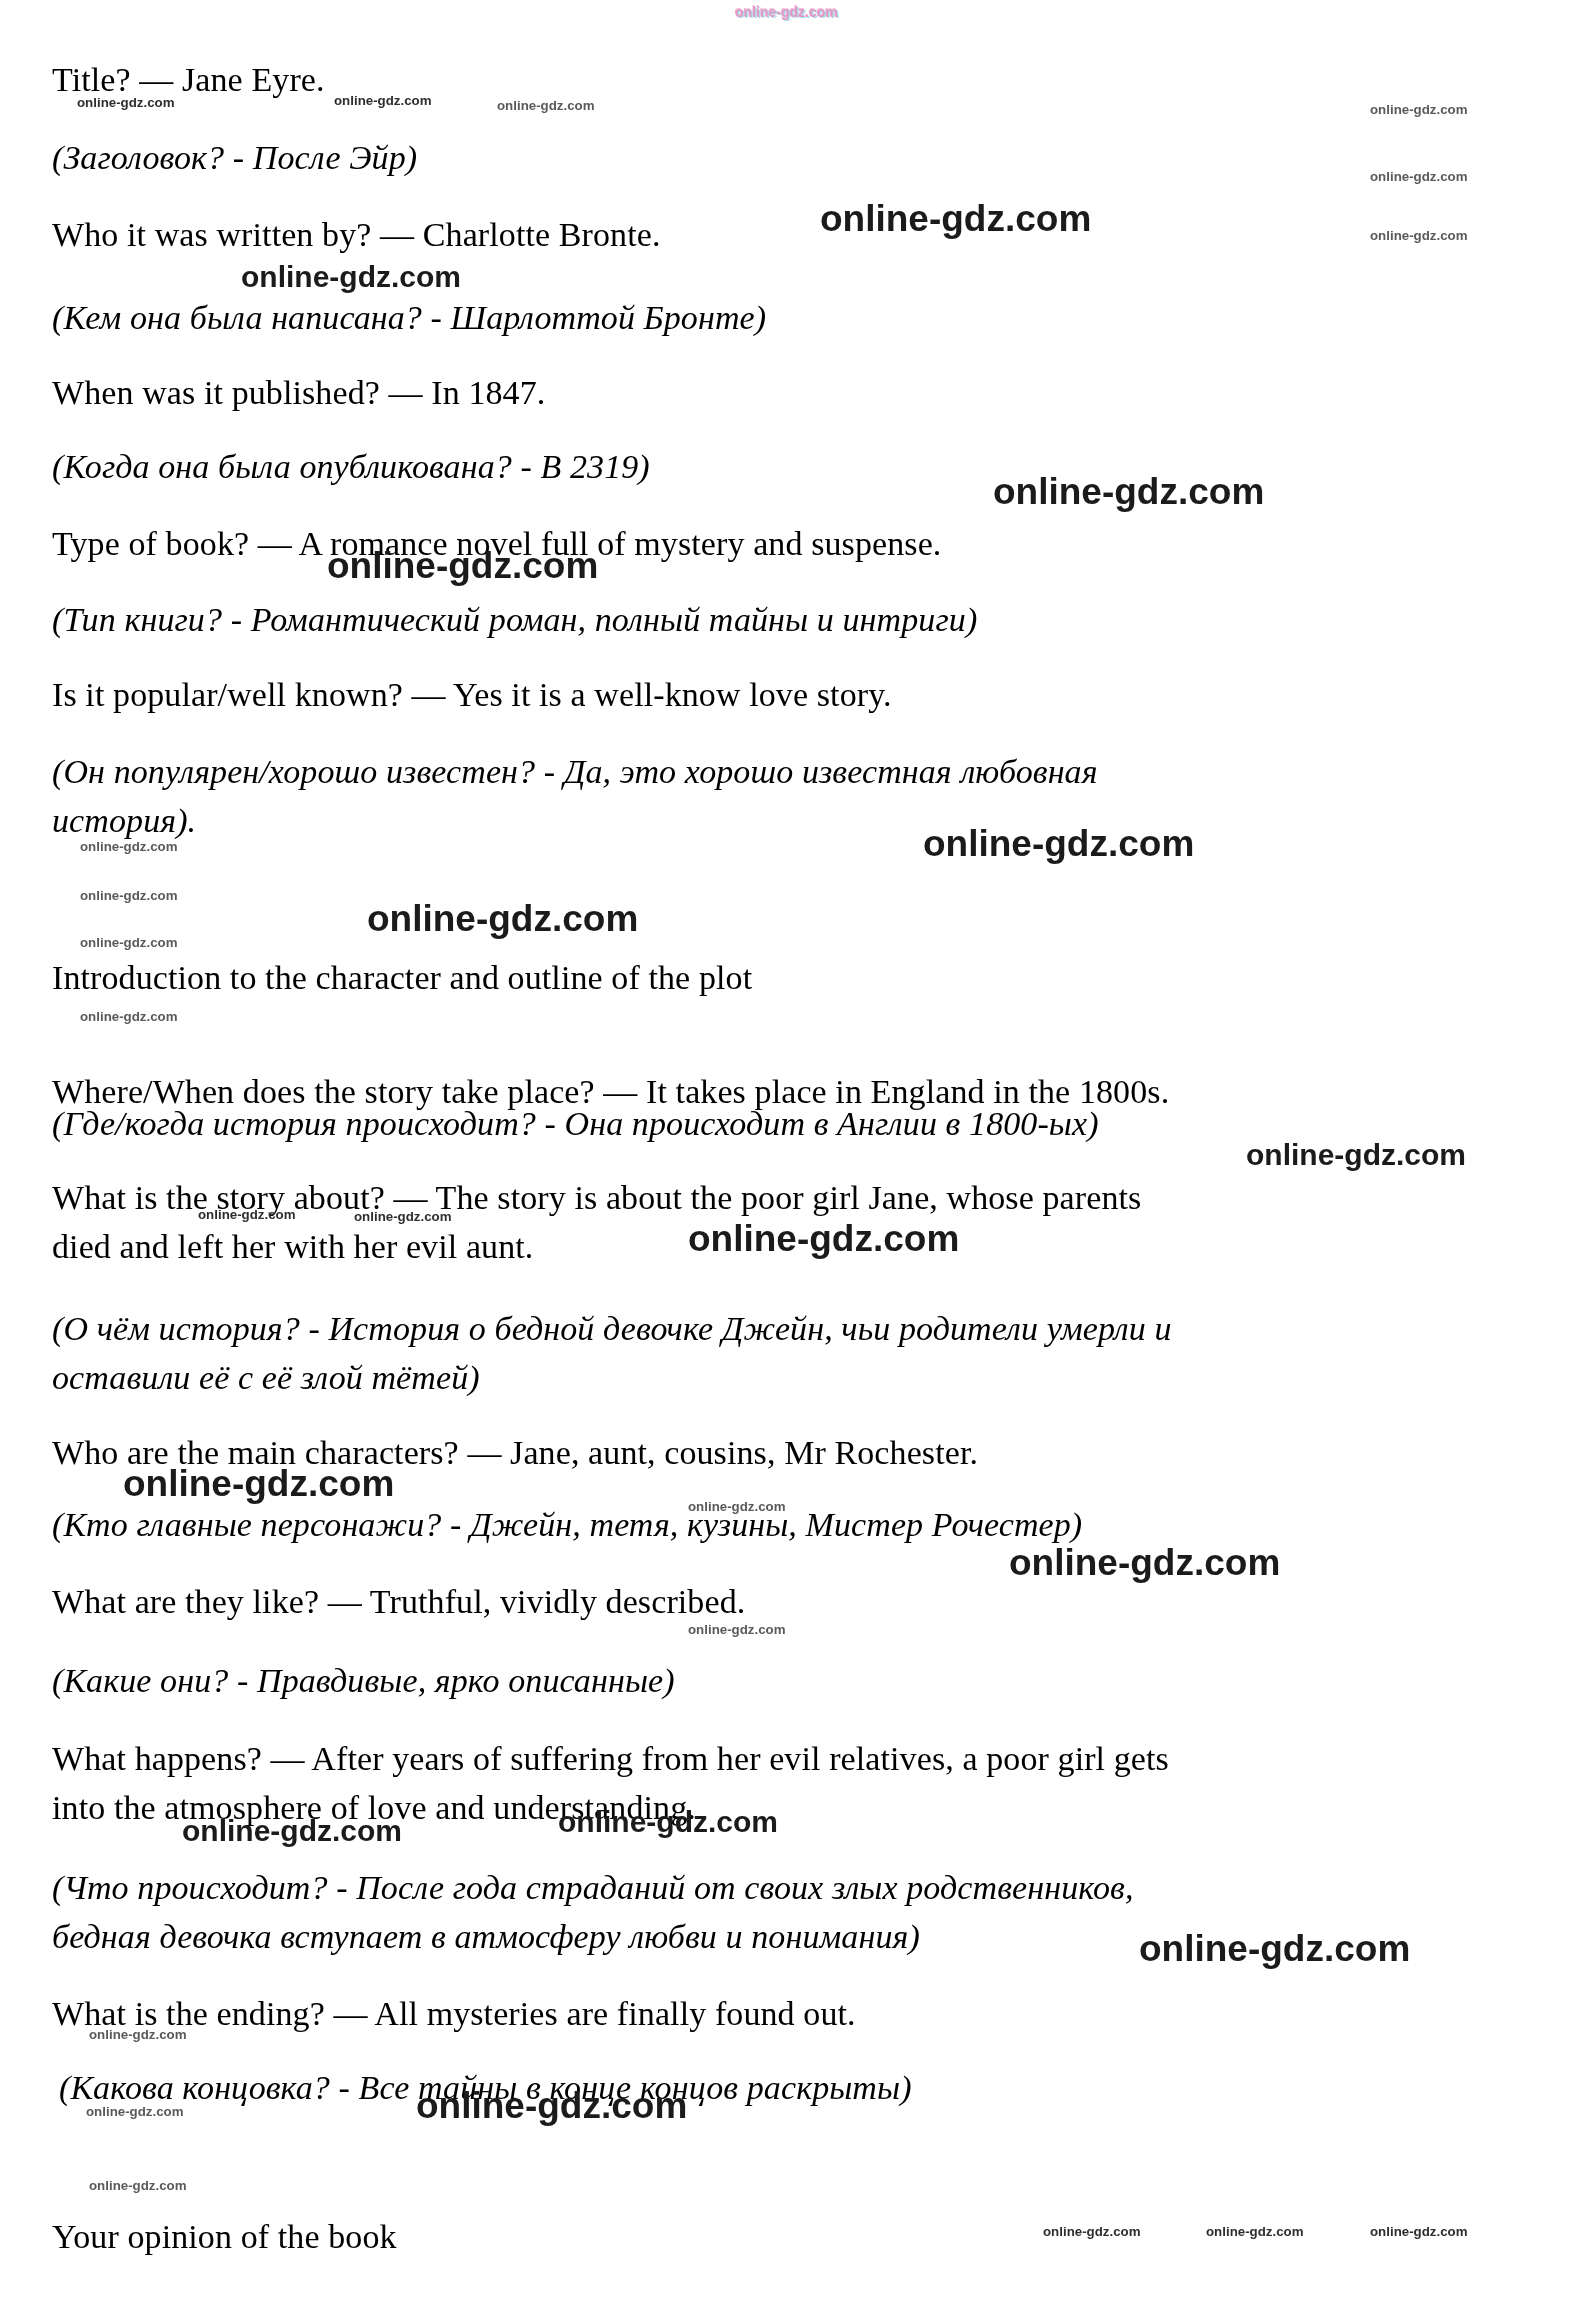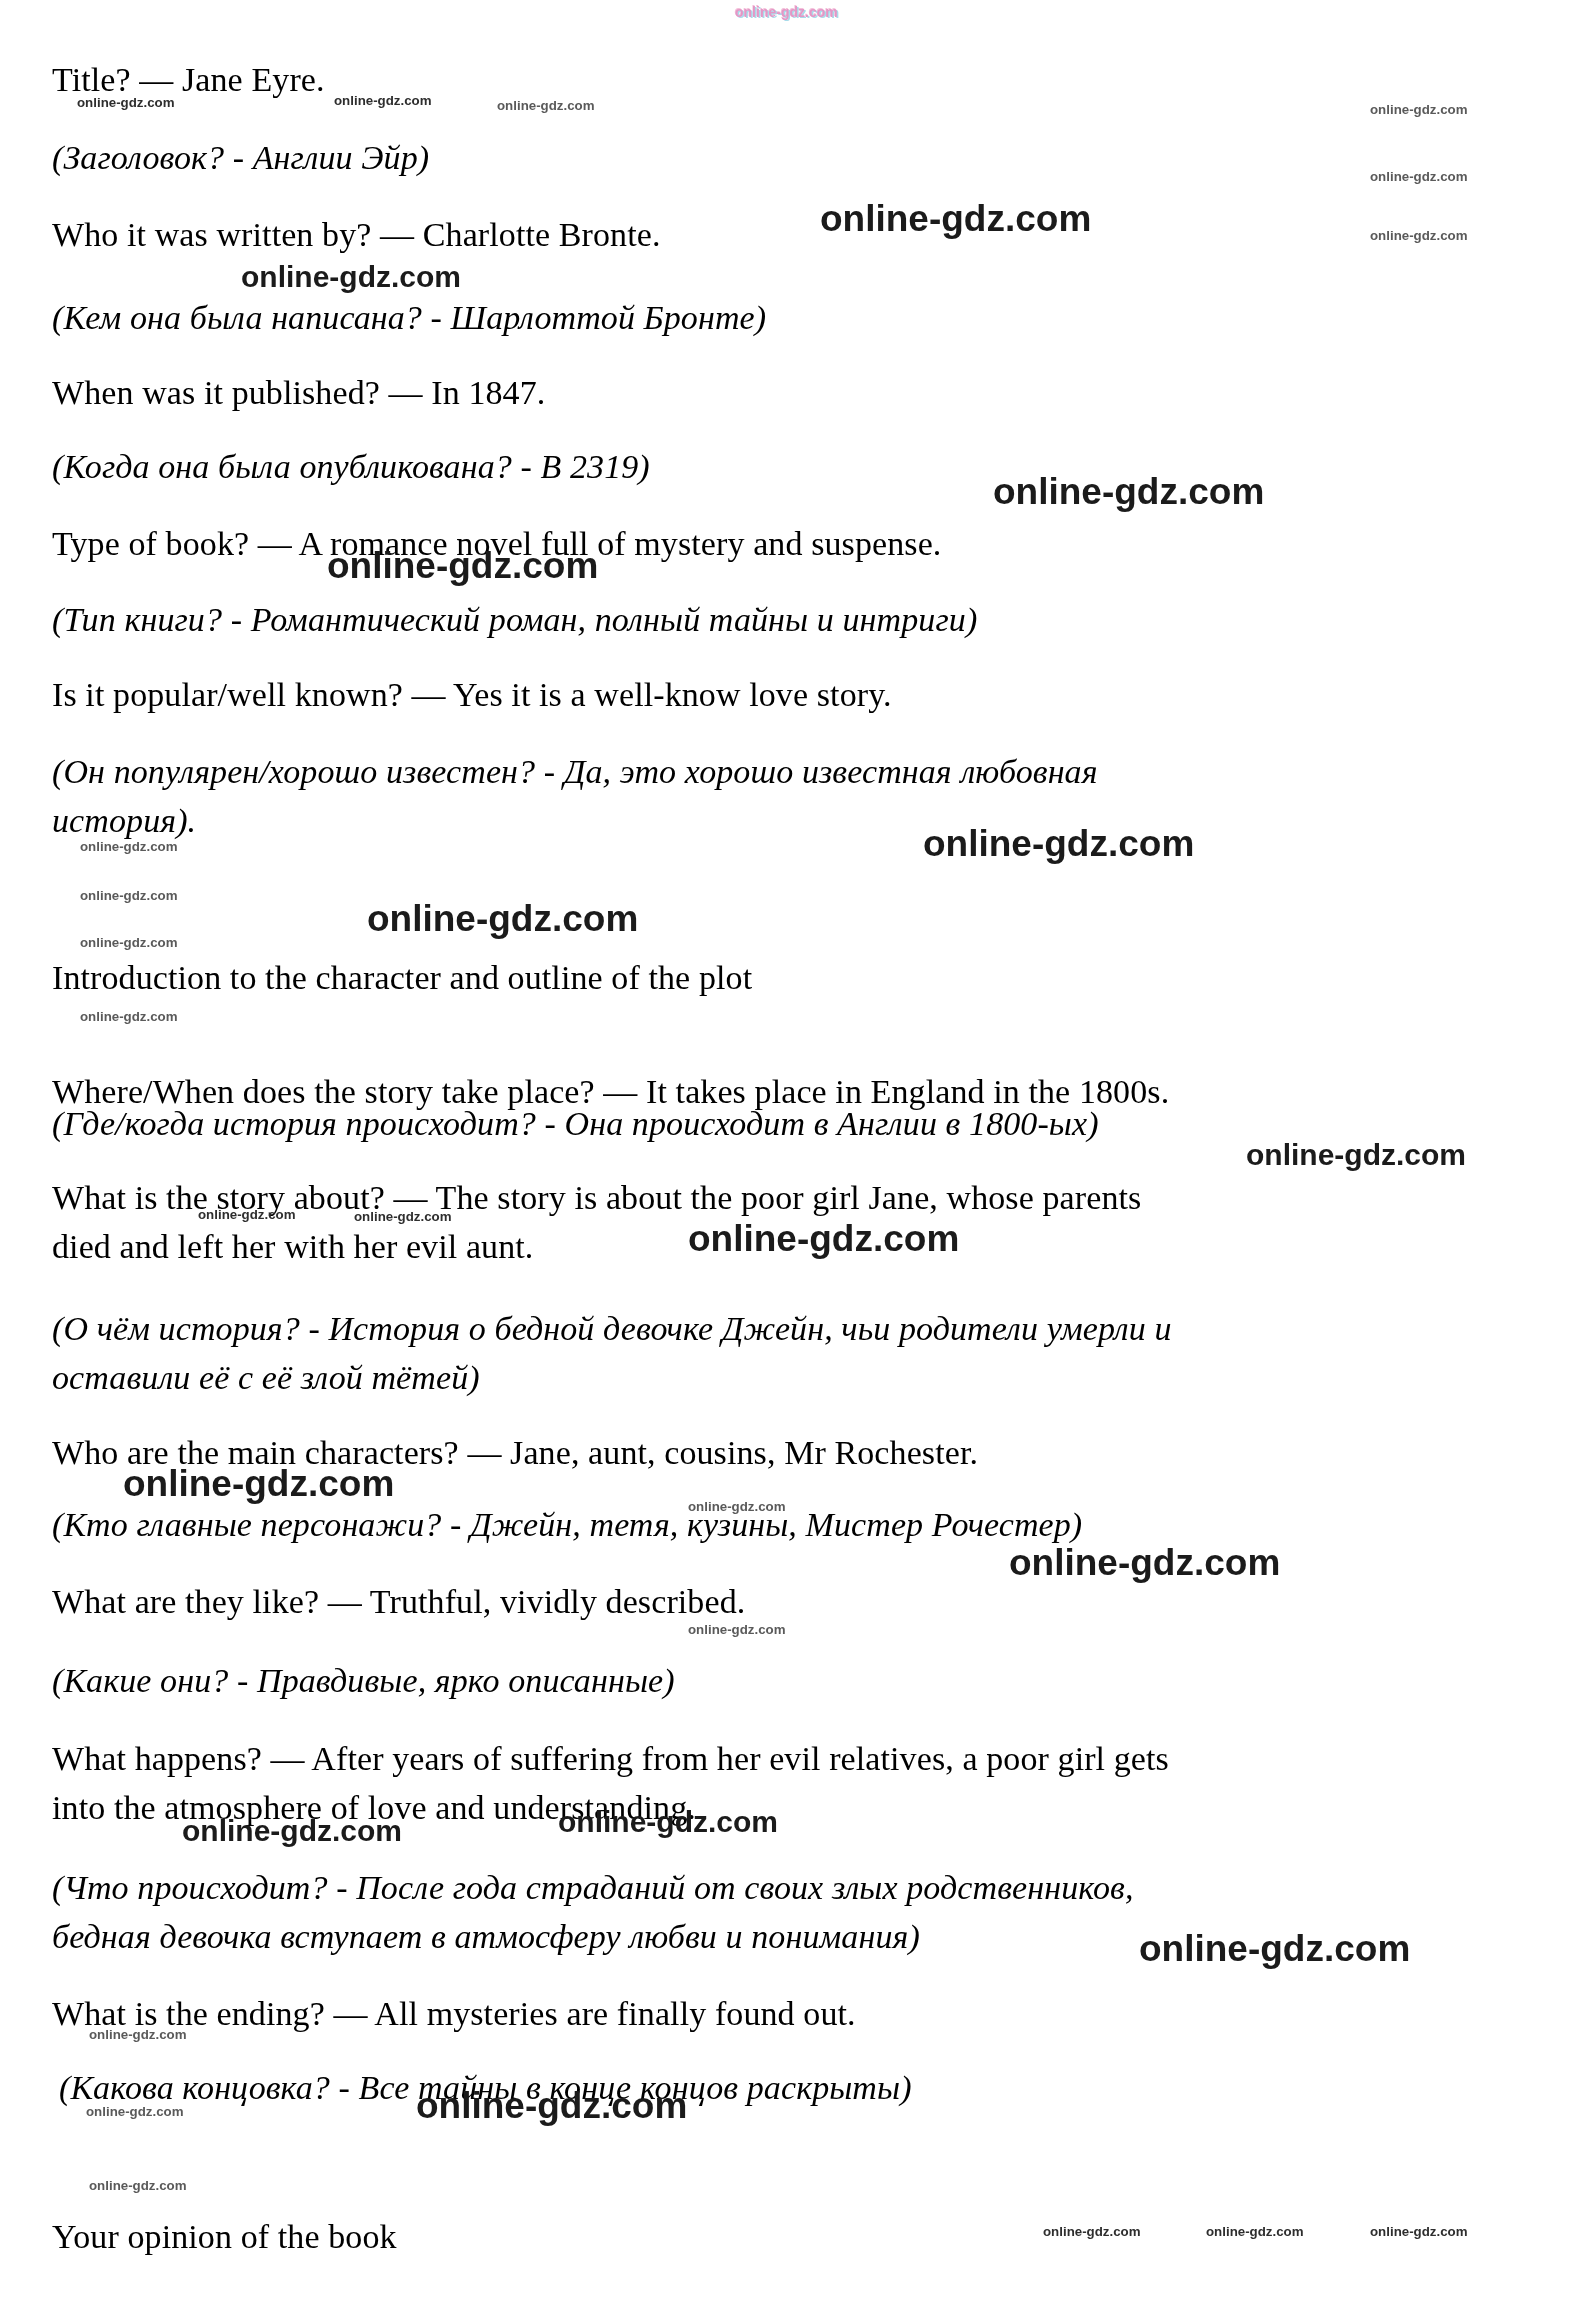--- a/index.html
+++ b/index.html
@@ -57,21 +57,21 @@
     color: #e08cc0;
     text-shadow: 1.5px 0.7px 0 #9fd8e8, -0.7px -0.7px 0 #f3b9d6;
     opacity: 0.9;
   }
 </style>
 </head>
 <body>
 
 <div id="page">
     <div class="para en" style="left: 52px; top: 55px;">Title? — Jane Eyre.</div>
-    <div class="para ru" style="left: 52px; top: 133px;">(Заголовок? - Англии Эйр)</div>
+    <div class="para ru" style="left: 52px; top: 133px;">(Заголовок? - После Эйр)</div>
     <div class="para en" style="left: 52px; top: 210px;">Who it was written by? — Charlotte Bronte.</div>
     <div class="para ru" style="left: 52px; top: 293px;">(Кем она была написана? - Шарлоттой Бронте)</div>
     <div class="para en" style="left: 52px; top: 368px;">When was it published? — In 1847.</div>
     <div class="para ru" style="left: 52px; top: 442px;">(Когда она была опубликована? - В 2319)</div>
     <div class="para ru" style="left: 52px; top: 595px;">(Тип книги? - Романтический роман, полный тайны и интриги)</div>
     <div class="para en" style="left: 52px; top: 519px;">Type of book? — A romance novel full of mystery and suspense.</div>
     <div class="para en" style="left: 52px; top: 670px;">Is it popular/well known? — Yes it is a well-know love story.</div>
     <div class="para ru" style="left: 52px; top: 747px;">(Он популярен/хорошо известен? - Да, это хорошо известная любовная
 история).</div>
     <div class="para en" style="left: 52px; top: 953px;">Introduction to the character and outline of the plot</div>

